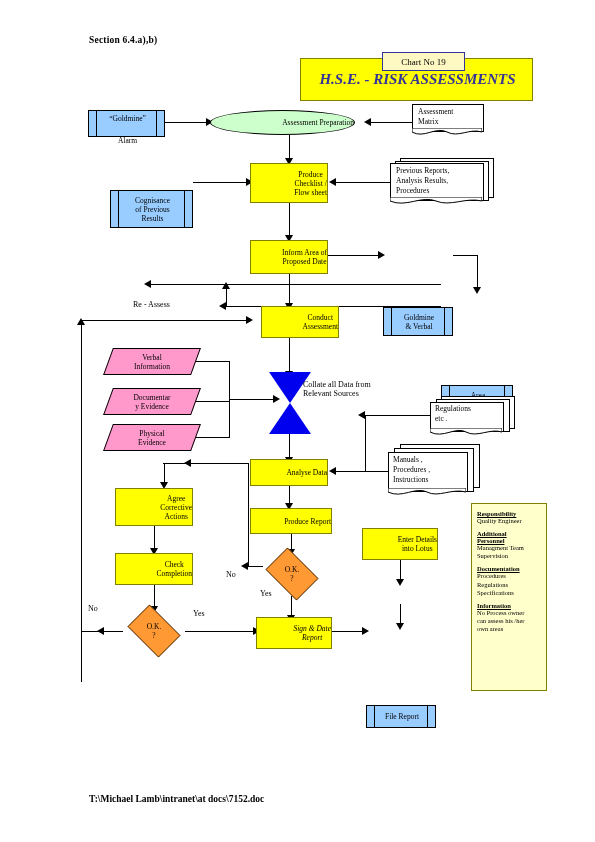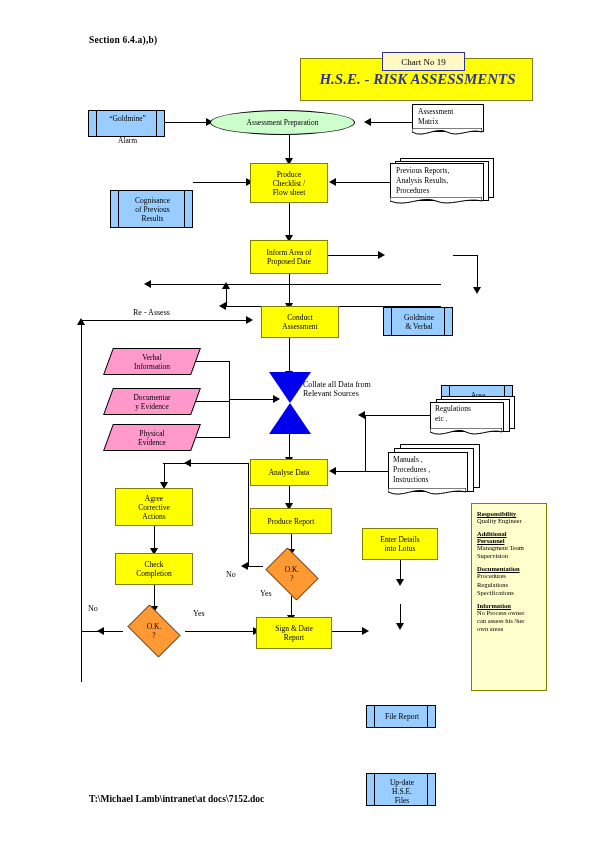--- a/index.html
+++ b/index.html
@@ -11,21 +11,21 @@
 
   
   .section-head{font-family:"Liberation Serif",serif;font-weight:bold;font-size:9.5px;
                 letter-spacing:.2px;}
   .footer-path{font-family:"Liberation Serif",serif;font-weight:bold;font-size:9.5px;}
   .free-label{font-size:8px;line-height:1.15;font-family:"Liberation Serif",serif;}
   .flow-label{font-size:7.5px;line-height:1.2;text-align:center;
               font-family:"Liberation Serif",serif;}
 
   
-  .node{display:flex;align-items:center;justify-content:center;text-align:center;}
+  .node{display:flex;align-items:center;justify-content:flex-end;text-align:center;}
   .node span{display:block;}
 
   .proc-yellow{background:#ffff00;border:1px solid #808000;}
   .title-box{background:#ffff00;border:1.5px solid #808000;}
   .chartno{background:#fef9c3;border:1px solid #333399;}
 
   
   .databox{background:#99ccff;border:1px solid #000;position:relative;}
   .databox:before,.databox:after{content:"";position:absolute;top:0;bottom:0;width:0;
         border-left:1px solid #000;}
@@ -177,21 +177,21 @@
   <div class="arw arw-l" style="left:144px;top:280px;"></div>
   <div class="ln-h" style="left:225px;top:306px;width:216px;"></div>
   <div class="arw arw-l" style="left:219px;top:302px;"></div>
   <div class="ln-v" style="left:226px;top:284px;height:23px;"></div>
   <div class="arw arw-u" style="left:222px;top:282px;"></div>
 
   <div class="ln-v" style="left:150px;top:284px;height:0;"></div>
   <div class="ln-v" style="left:289px;top:274px;height:32px;"></div>
   <div class="arw arw-d" style="left:285px;top:303px;"></div>
 
-  <div class="abs free-label" style="left:133px;top:308px;">Re - Assess</div>
+  <div class="abs free-label" style="left:133px;top:300px;">Re - Assess</div>
 
   <div class="abs proc-yellow node" style="left:261px;top:306px;width:78px;height:32px;">
     <span class="flow-label" style="white-space:pre;">Conduct
 Assessment</span>
   </div>
 
   <div class="ln-h" style="left:80px;top:320px;width:168px;"></div>
   <div class="arw arw-r" style="left:246px;top:316px;"></div>
   <div class="ln-v" style="left:81px;top:320px;height:362px;"></div>
   <div class="arw arw-u" style="left:77px;top:318px;"></div>
@@ -328,45 +328,40 @@
 
   <div class="abs free-label" style="left:88px;top:604px;">No</div>
   <div class="ln-h" style="left:81px;top:631px;width:42px;"></div>
   <div class="arw arw-l" style="left:97px;top:627px;"></div>
 
   <div class="abs free-label" style="left:193px;top:609px;">Yes</div>
   <div class="ln-h" style="left:185px;top:631px;width:70px;"></div>
   <div class="arw arw-r" style="left:253px;top:627px;"></div>
 
   <div class="abs proc-yellow node" style="left:256px;top:617px;width:76px;height:32px;">
-    <span class="flow-label" style="white-space:pre;">Sign &amp; Date
+    <span class="flow-label" style="white-space:pre;font-style:italic;">Sign &amp; Date
 Report</span>
   </div>
   <div class="ln-h" style="left:332px;top:631px;width:34px;"></div>
   <div class="arw arw-r" style="left:362px;top:627px;"></div>
 
   <div class="ln-v" style="left:400px;top:516px;height:0;"></div>
   <div class="abs proc-yellow node" style="left:362px;top:528px;width:76px;height:32px;">
     <span class="flow-label" style="white-space:pre;">Enter Details
 into Lotus</span>
   </div>
   <div class="ln-v" style="left:400px;top:560px;height:22px;"></div>
   <div class="arw arw-d" style="left:396px;top:579px;"></div>
 
   <div class="abs databox" style="left:366px;top:581px;width:70px;height:23px;">
     <div class="abs flow-label" style="left:9px;top:6px;width:52px;">File Report</div>
   </div>
   <div class="ln-v" style="left:400px;top:604px;height:22px;"></div>
   <div class="arw arw-d" style="left:396px;top:623px;"></div>
 
-  <div class="abs databox" style="left:366px;top:626px;width:70px;height:33px;">
-    <div class="abs flow-label" style="left:9px;top:4px;width:52px;white-space:pre;">Up-date
-H.S.E.
-Files</div>
-  </div>
 
   <div class="abs legend" style="left:471px;top:503px;width:76px;height:188px;padding:6px 5px;">
     <div class="lg-h first">Responsibility</div>
     <div class="lg-t">Quality Engineer</div>
     <div class="lg-h" style="white-space:pre;">Additional
 Personnel</div>
     <div class="lg-t" style="white-space:pre;">Managment Team
 Supervision</div>
     <div class="lg-h">Documentation</div>
     <div class="lg-t" style="white-space:pre;">Procedures

